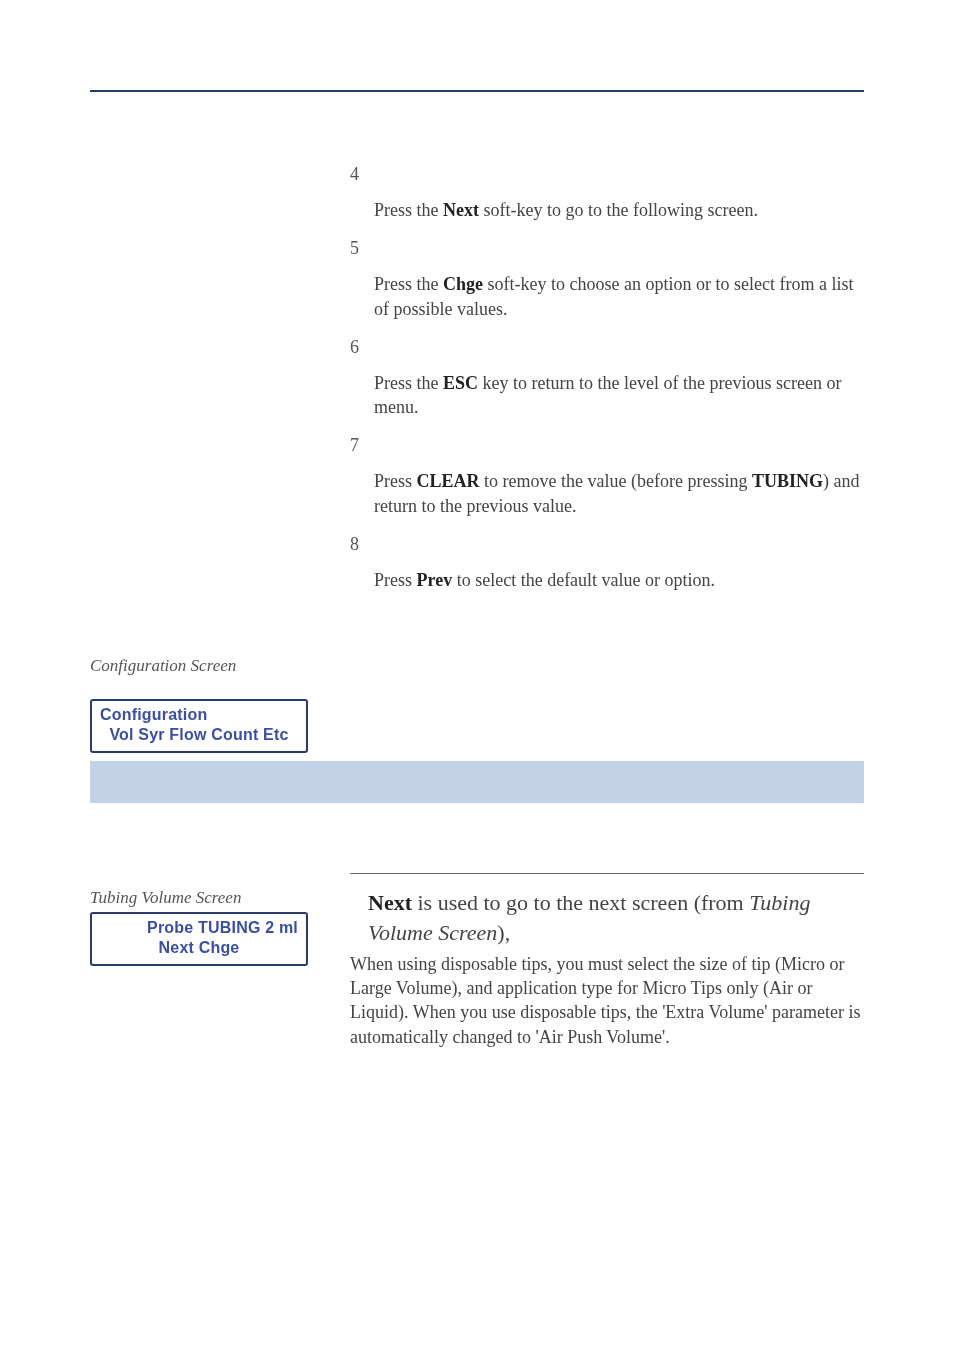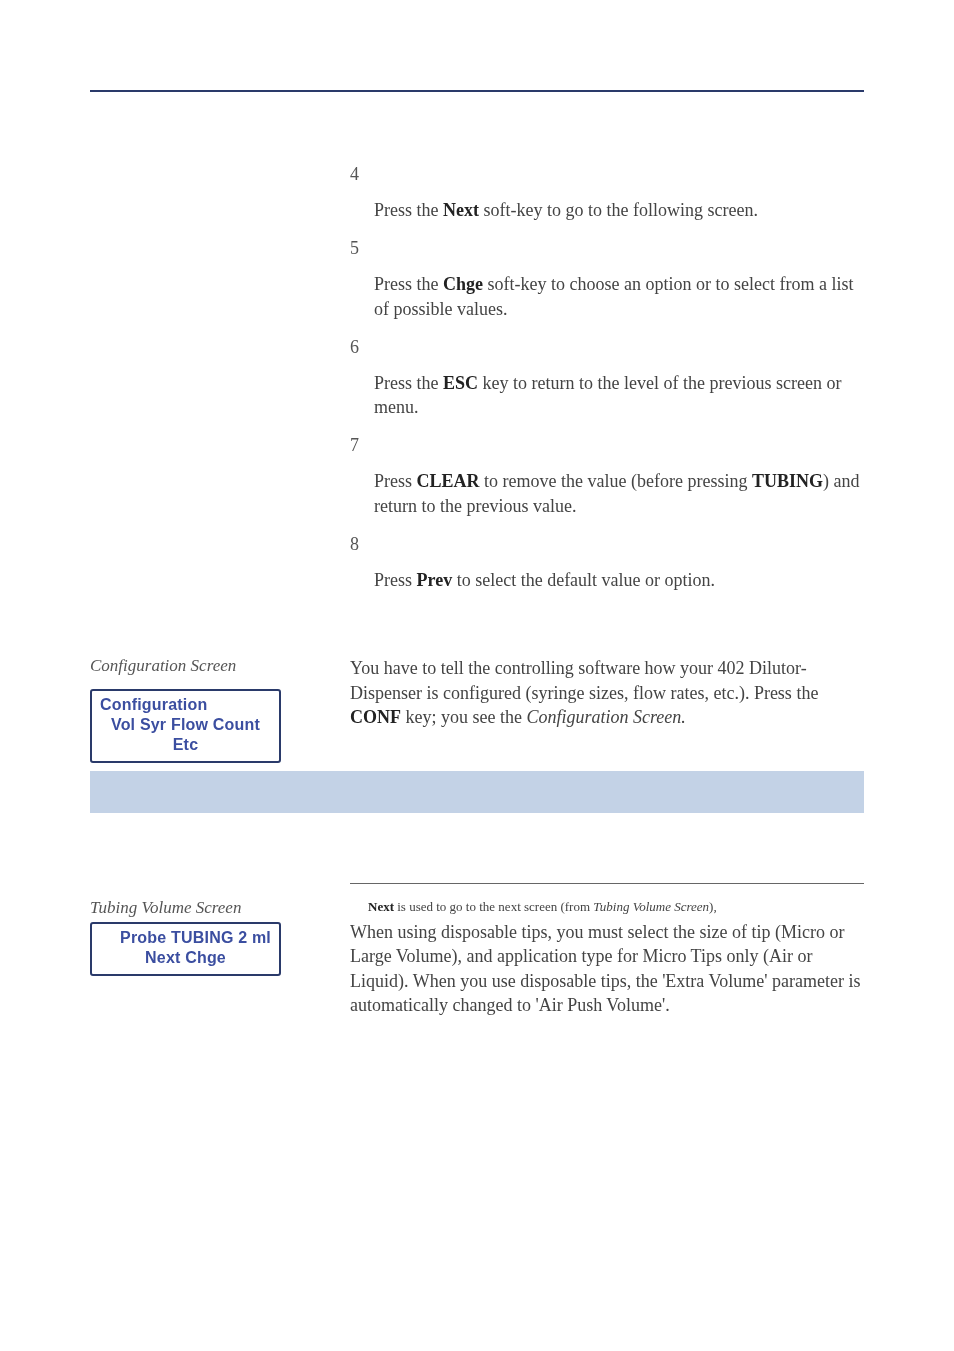--- a/index.html
+++ b/index.html
@@ -53,28 +53,28 @@
     flex: 1;
     margin-top: 36px;
   }
   b { font-weight: bold; color: #222; }
   em, .ital { font-style: italic; }
 
   .fig-caption {
     font-style: italic;
     color: #555;
     font-size: 17px;
-    margin-bottom: 13px;
+    margin-bottom: 23px;
   }
 
   .lcd-box {
     border: 2px solid #2a3a6a;
     border-radius: 3px;
     padding: 4px 8px 6px 8px;
-    width: 191px;
+    width: 218px;
     box-sizing: border-box;
     font-family: Arial, Helvetica, sans-serif;
     font-weight: bold;
     color: #3b4ea0;
     line-height: 1.25;
   }
   .lcd-line1 {
     font-size: 16px;
     letter-spacing: 0.2px;
   }
@@ -85,21 +85,21 @@
   }
 
   .para {
     font-size: 18px;
     line-height: 1.35;
     color: #444;
     margin-bottom: 14px;
   }
   .indent .line {
     padding-left: 18px;
-    font-size: 13px;
+    font-size: 22px;
     line-height: 1.35;
     color: #444;
     margin-bottom: 4px;
   }
 
   .blue-band {
     height: 42px;
     background: #c3d2e6;
     margin-top: 8px;
   }
@@ -147,23 +147,20 @@
   <div style="height:50px"></div>
 
   <div class="two-col">
     <div class="left-col">
       <div class="fig-caption">Configuration Screen</div>
       <div class="lcd-box">
         <div class="lcd-line1">Configuration</div>
         <div class="lcd-line2">Vol  Syr Flow  Count  Etc</div>
       </div>
     </div>
-    <div class="right-col">
-      <div class="para">You have to tell the controlling software how your 402 Dilutor-Dispenser is configured (syringe sizes, flow rates, etc.). Press the <b>CONF</b> key; you see the <span class="ital">Configuration Screen.</span></div>
-    </div>
   </div>
 
   <div class="blue-band"></div>
 
   <div class="two-col section2">
     <div class="left-col"></div>
     <div class="right-col">
       <div class="thin-rule"></div>
     </div>
   </div>

